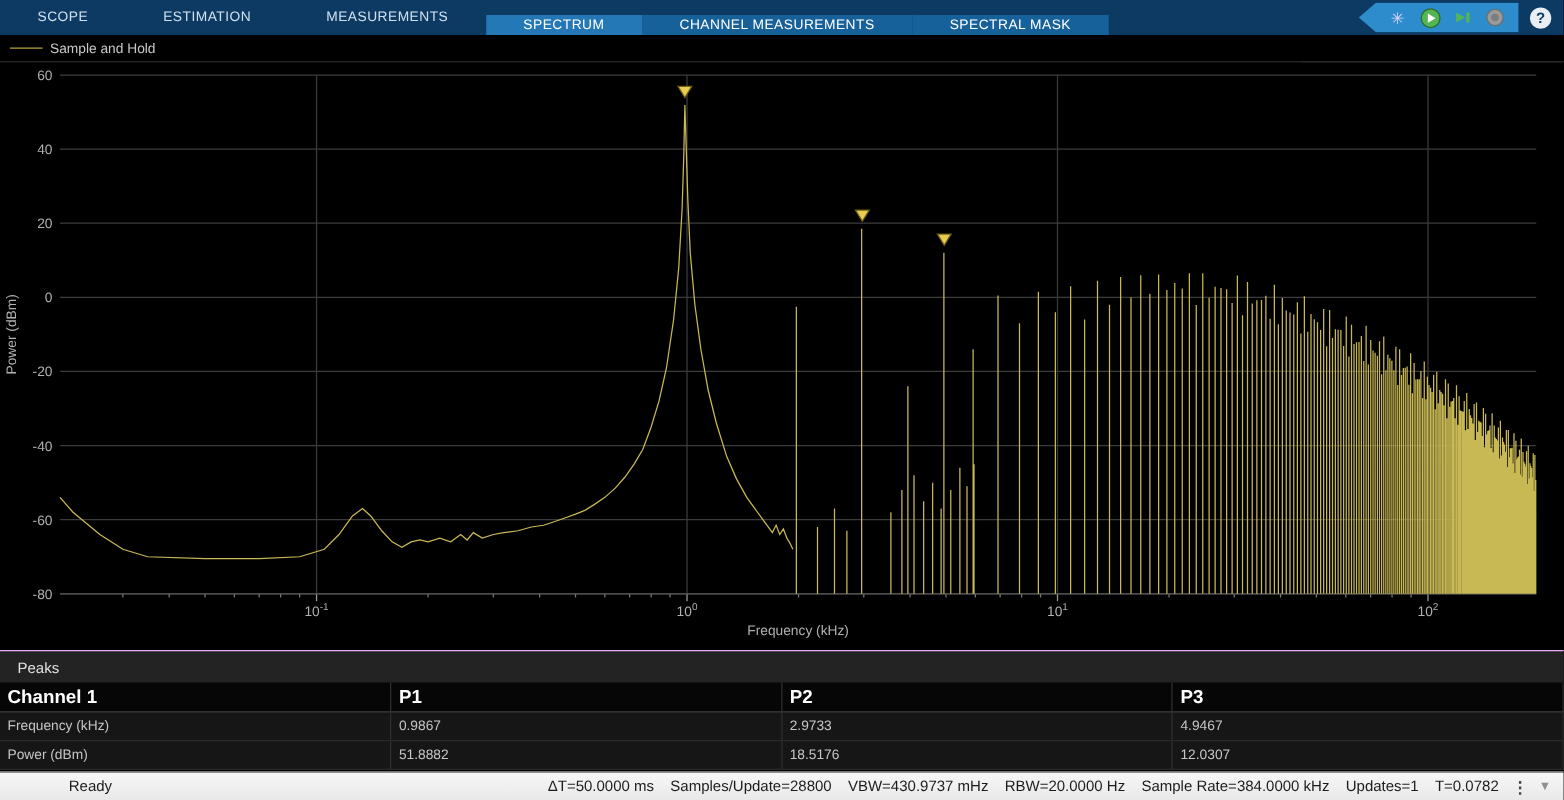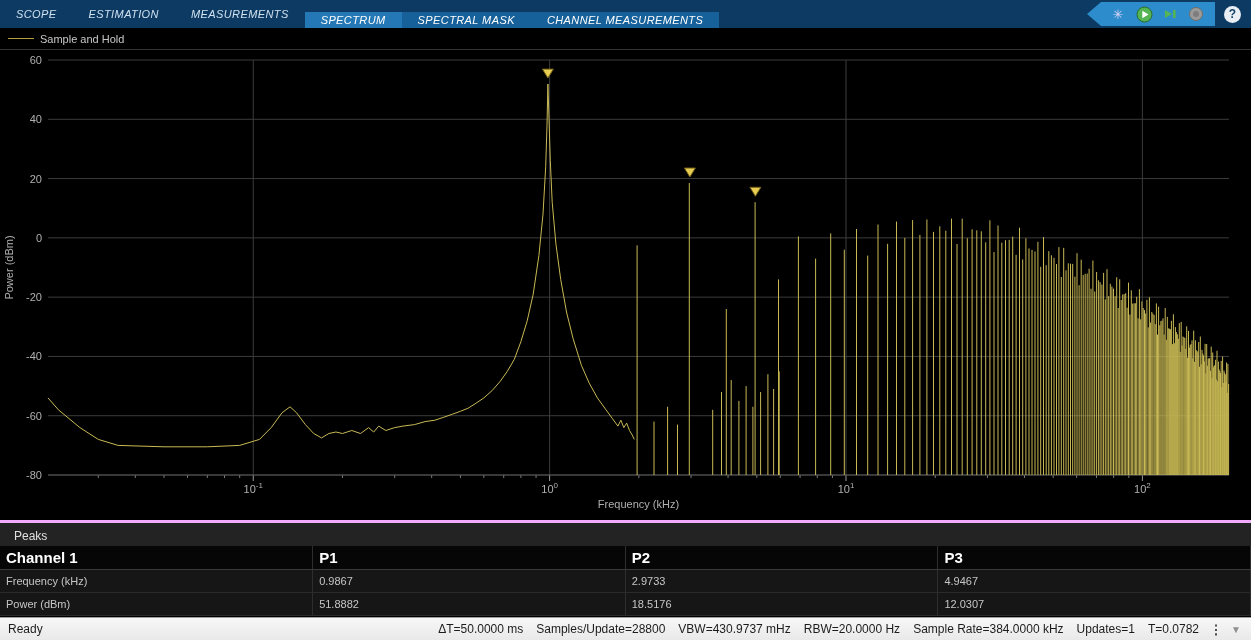--- a/index.html
+++ b/index.html
@@ -4,22 +4,22 @@
 <style>
   * { margin:0; padding:0; box-sizing:border-box; }
   html,body { width:1251px; height:640px; background:#000; overflow:hidden;
               font-family:"Liberation Sans", sans-serif; }
   .app { position:relative; width:1251px; height:640px; background:#000; }
 
   
   .toolbar { position:absolute; top:0; left:0; right:0; height:28px;
              background:var(--toolbar-dark,#0d3a63); display:flex; align-items:stretch; }
   .tabs { display:flex; align-items:stretch; }
-  .tab { display:flex; align-items:center; padding:0 16px; font-size:11px;
-         letter-spacing:.4px; color:#cfe0ef; cursor:default; white-space:nowrap;font-style:italic; }
+  .tab { display:flex; align-items:center; padding:0 30px; font-size:11px;
+         letter-spacing:.4px; color:#cfe0ef; cursor:default; white-space:nowrap; }
   .tab.light { background:var(--toolbar-light,#17619b); color:#fff;margin-top:12px; }
   .tab.selected { background:var(--toolbar-selected,#2478b6); color:#fff; }
   .toolbar-right { position:absolute; right:0; top:0; height:28px; display:flex; align-items:center; }
   .icon-banner { height:24px; background:var(--banner-blue,#2d8ccb);
                  clip-path:polygon(14px 0,100% 0,100% 100%,14px 100%,0 50%);
                  display:flex; align-items:center; gap:8px; padding:0 10px 0 22px; }
   .tb-icon { width:18px; height:18px; display:flex; align-items:center; justify-content:center; cursor:pointer; }
   .connect-glyph { font-size:13px; color:#dcd5f5; line-height:1; }
   .help-btn { width:17px; height:17px; border-radius:50%; background:#e9eef4; color:#123f66;
               font-weight:bold; font-size:12px; display:flex; align-items:center;
@@ -31,55 +31,55 @@
   .legend-swatch { width:26px; height:0; border-top:1px solid #b2a13e; margin-left:8px; }
   .legend-label { margin-left:6px; font-size:11px; color:#c8c8c8; }
 
   
   .plot { position:absolute; top:50px; left:0; width:1042px; height:470px; background:var(--plot-bg,#000); }
   .plot svg { display:block; font-family:"Liberation Sans", sans-serif; }
 
   
   .peaks { position:absolute; top:520px; left:0; right:0; background:var(--panel-bg,#1e1e1e); }
   .peaks-title { height:26px; line-height:26px; padding-left:14px; font-size:12px;
-                 color:#e0e0e0; background:#232323; border-top:3px solid #f0abfc; }
+                 color:#e0e0e0; background:#232323; border-top:1px solid #f0abfc; }
   table.peaks-table { width:100%; border-collapse:collapse; table-layout:fixed; }
   .peaks-table th { height:23px; background:var(--table-header-bg,#060606); color:#fff; font-size:15px;
                     font-weight:bold; text-align:left; padding-left:6px;
                     border-right:1px solid #2e2e2e; border-bottom:1px solid #3a3a3a; }
   .peaks-table td { height:23px; background:var(--table-row-bg,#161616); color:#c6c6c6; font-size:11px;
                     text-align:left; padding-left:6px;
                     border-right:1px solid #2e2e2e; border-bottom:1px solid #2a2a2a; }
 
   
   .statusbar { position:absolute; left:0; right:0; bottom:0; height:23px;
                background:linear-gradient(#f7f7f7,var(--status-bg,#e9e9e9));
                border-top:1px solid #9f9f9f; display:flex; align-items:center;
-               font-size:12px; color:#1c1c1c; }
+               font-size:12px; color:#1c1c1c;padding-left:47px; }
   .status-left { margin-left:8px; }
   .status-right { margin-left:auto; display:flex; align-items:center; gap:13px; }
   .status-stat { white-space:nowrap; }
   .overflow-btn { width:18px; text-align:center; font-size:13px; font-weight:bold;
                   color:#444; cursor:pointer; margin-left:8px; }
   .collapse-btn { width:22px; text-align:center; font-size:10px; color:#8f8f8f;
                   cursor:pointer; margin-right:4px; }
 </style>
 </head>
 <body>
 
 <div class="app">
 
   <div class="toolbar">
     <div class="tabs" id="tabs">
         <div class="tab">SCOPE</div>
         <div class="tab">ESTIMATION</div>
         <div class="tab">MEASUREMENTS</div>
         <div class="tab light selected">SPECTRUM</div>
+        <div class="tab light">CHANNEL MEASUREMENTS</div>
         <div class="tab light">SPECTRAL MASK</div>
-        <div class="tab light">CHANNEL MEASUREMENTS</div>
       </div>
     <div class="toolbar-right">
       <div class="icon-banner">
         <span class="tb-icon">
           <span class="connect-glyph">✳</span>
         </span>
         <span class="tb-icon">
           <svg width="17" height="17" viewBox="0 0 17 17">
             <circle cx="8.5" cy="8.5" r="7.5" fill="#55b555" stroke="#2a6b2a"></circle>
             <polygon points="6.3,4.8 12.5,8.5 6.3,12.2" fill="#ffffff"></polygon>

